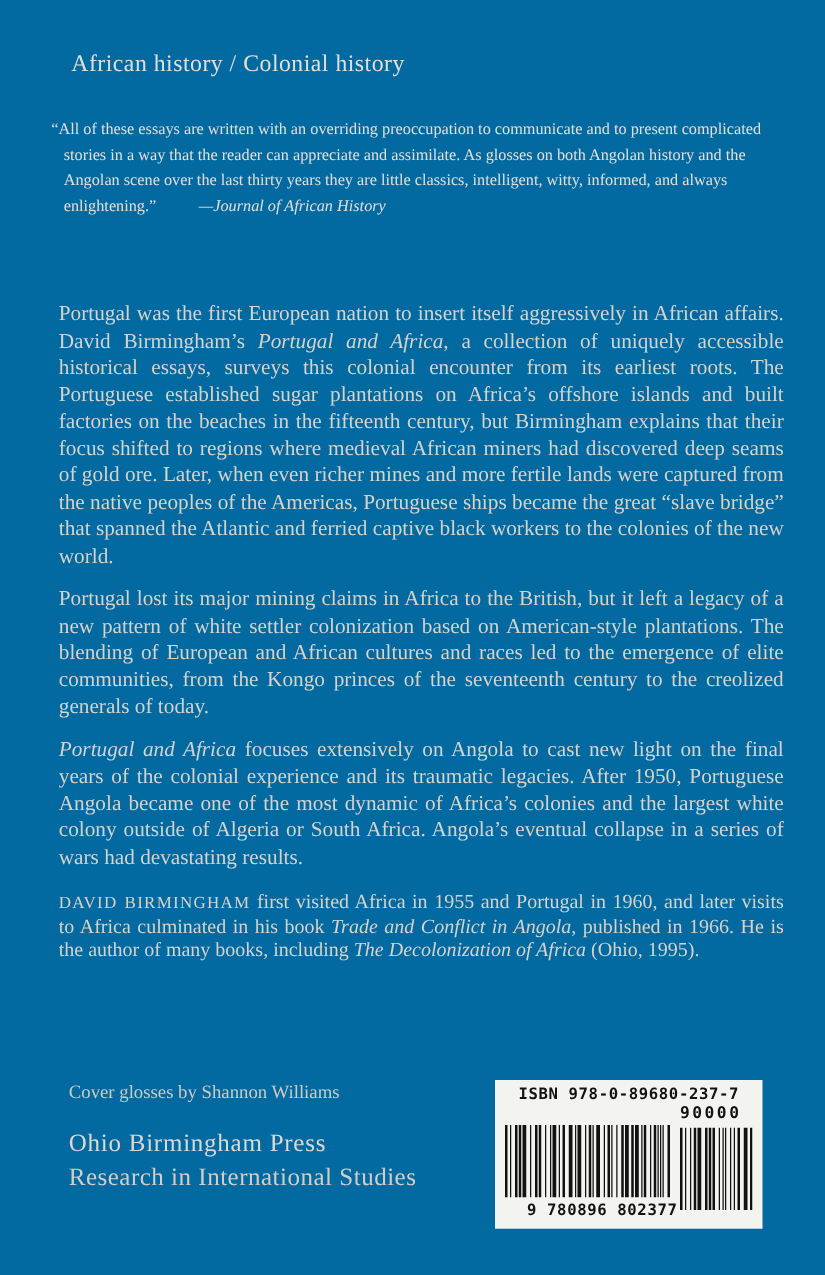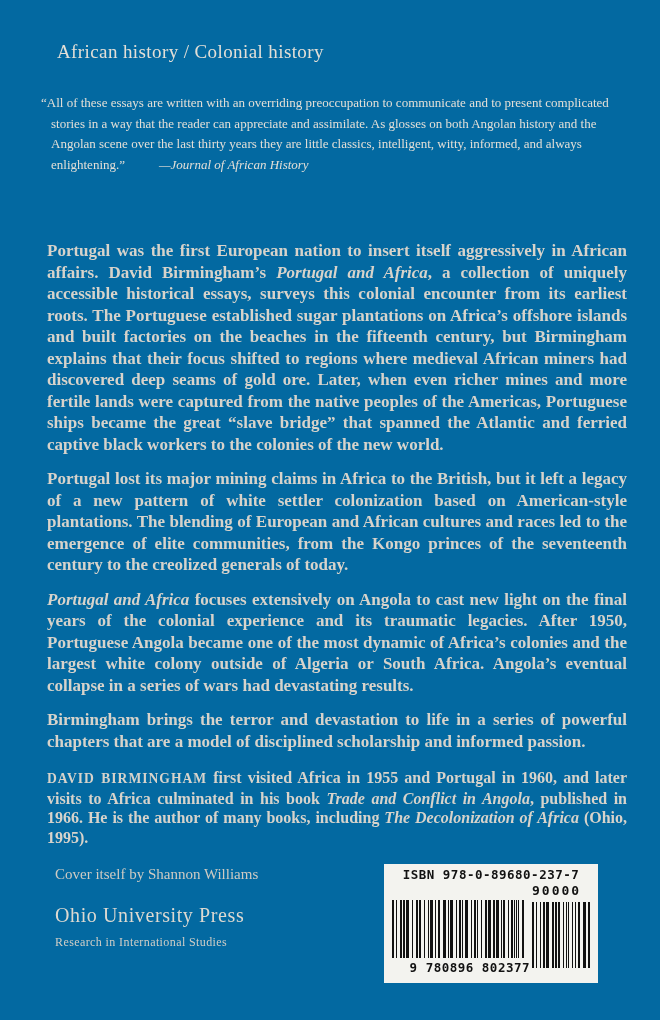--- a/index.html
+++ b/index.html
@@ -21,36 +21,35 @@
     text-indent:-10px;text-align:left;
   }
   .attribution{font-style:italic;margin-left:34px;}
   .body-copy{
     position:absolute;top:240px;left:47px;width:580px;
   }
   .body-copy p{
     margin:0 0 13px 0;
     font-size:17px;line-height:21.5px;
     text-align:justify;
-    font-weight:bold;
   }
   .body-copy p.bio{
     margin-top:16px;
     font-size:16px;line-height:19.5px;
   }
   .italic{font-style:italic;}
   .caps{font-size:.85em;letter-spacing:1px;}
   .bottom-left{
     position:absolute;left:55px;top:866px;width:330px;
   }
   .cover-credit{font-size:15px;color:#cfcbc3;}
   .publisher-name{margin-top:21px;font-size:20px;letter-spacing:.6px;color:#ddd9d1;}
-  .publisher-series{margin-top:4px;font-size:12px;letter-spacing:.4px;line-height:22px;color:#d2cec6;}
+  .publisher-series{margin-top:4px;font-size:20px;letter-spacing:.4px;line-height:22px;color:#d2cec6;}
   .barcode{
-    position:absolute;left:384px;top:864px;width:214px;height:119px;
+    position:absolute;left:396px;top:864px;width:214px;height:119px;
     background:#f3f3ef;color:#121212;text-decoration:underline;
   }
   .bc-isbn{
     position:absolute;top:3px;left:0;right:0;text-align:center;
     font-family:"DejaVu Sans Mono",monospace;font-size:12.5px;font-weight:bold;
     letter-spacing:.5px;
   }
   .bc-supp-num{
     position:absolute;top:19px;left:148px;width:58px;
     font-family:"DejaVu Sans Mono",monospace;font-size:13px;font-weight:bold;
@@ -71,27 +70,26 @@
 <div class="cover">
 
   <div class="category">African history / Colonial history</div>
 
   <div class="quote-block"><span>“All of these essays are written with an overriding preoccupation to communicate and to present complicated stories in a way that the reader can appreciate and assimilate. As glosses on both Angolan history and the Angolan scene over the last thirty years they are little classics, intelligent, witty, informed, and always enlightening.”</span><span class="attribution">—Journal of African History</span></div>
 
   <div class="body-copy">
     <p><span>Portugal was the first European nation to insert itself aggressively in African affairs. David Birmingham’s </span><span class="italic">Portugal and Africa</span><span>, a collection of uniquely accessible historical essays, surveys this colonial encounter from its earliest roots. The Portuguese established sugar plantations on Africa’s offshore islands and built factories on the beaches in the fifteenth century, but Birmingham explains that their focus shifted to regions where medieval African miners had discovered deep seams of gold ore. Later, when even richer mines and more fertile lands were captured from the native peoples of the Americas, Portuguese ships became the great “slave bridge” that spanned the Atlantic and ferried captive black workers to the colonies of the new world.</span></p>
     <p><span>Portugal lost its major mining claims in Africa to the British, but it left a legacy of a new pattern of white settler colonization based on American-style plantations. The blending of European and African cultures and races led to the emergence of elite communities, from the Kongo princes of the seventeenth century to the creolized generals of today.</span></p>
     <p><span class="italic">Portugal and Africa</span><span> focuses extensively on Angola to cast new light on the final years of the colonial experience and its traumatic legacies. After 1950, Portuguese Angola became one of the most dynamic of Africa’s colonies and the largest white colony outside of Algeria or South Africa. Angola’s eventual collapse in a series of wars had devastating results.</span></p>
-    <p><span>Birmingham brings the terror and devastation to life in a series of powerful chapters that are a model of disciplined scholarship and informed passion.</span></p>
     <p class="bio"><span class="caps">DAVID BIRMINGHAM</span><span> first visited Africa in 1955 and Portugal in 1960, and later visits to Africa culminated in his book </span><span class="italic">Trade and Conflict in Angola</span><span>, published in 1966. He is the author of many books, including </span><span class="italic">The Decolonization of Africa</span><span> (Ohio, 1995).</span></p>
   </div>
 
   <div class="bottom-left">
-    <div class="cover-credit">Cover itself by Shannon Williams</div>
-    <div class="publisher-name">Ohio University Press</div>
+    <div class="cover-credit">Cover glosses by Shannon Williams</div>
+    <div class="publisher-name">Ohio Birmingham Press</div>
     <div class="publisher-series">Research in International Studies</div>
   </div>
 
   <div class="barcode">
     <div class="bc-isbn">ISBN 978-0-89680-237-7</div>
     <div class="bc-supp-num">90000</div>
     <div class="bc-main-bars bars"><svg xmlns="http://www.w3.org/2000/svg" width="132" height="58">
           <rect x="0" y="0" width="2" height="58"></rect>
           <rect x="4" y="0" width="1" height="58"></rect>
           <rect x="8" y="0" width="2" height="58"></rect>

